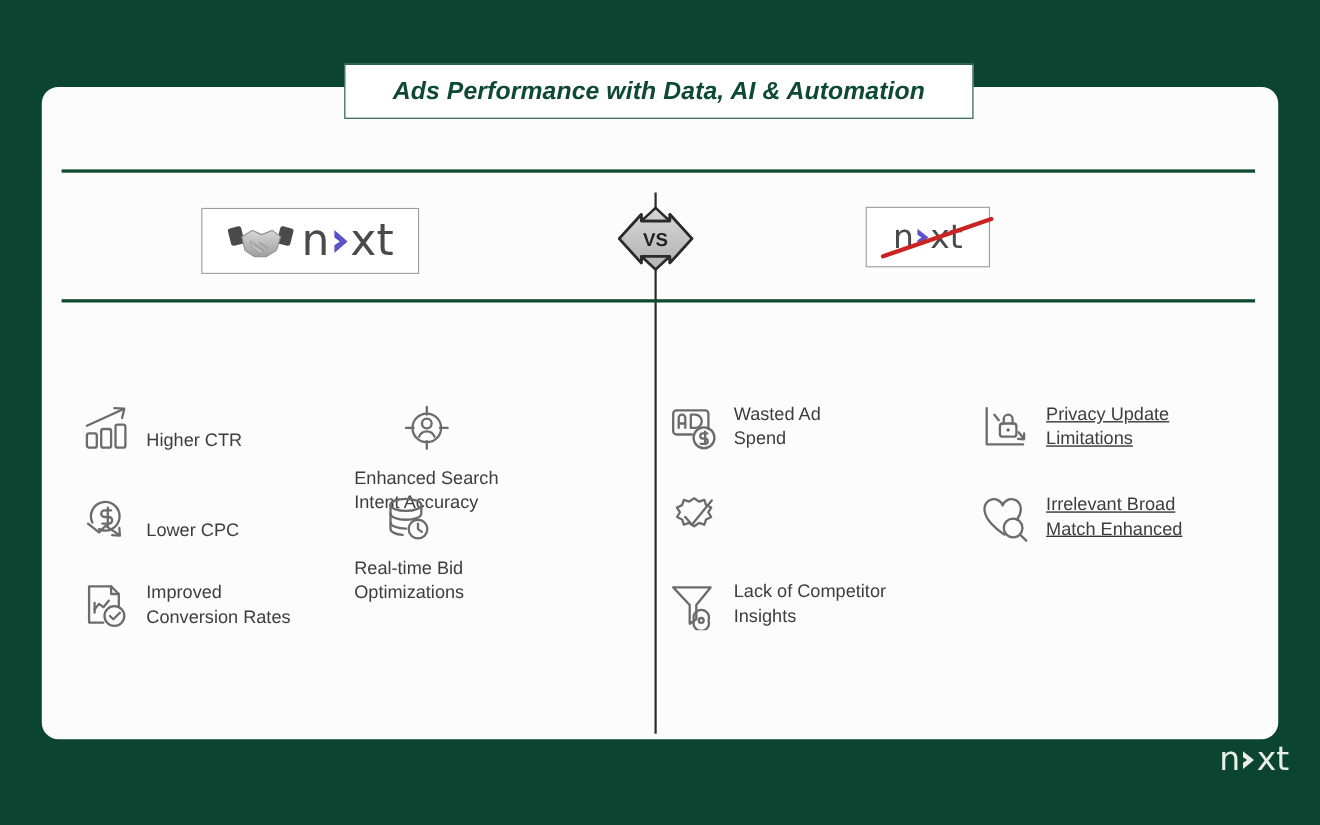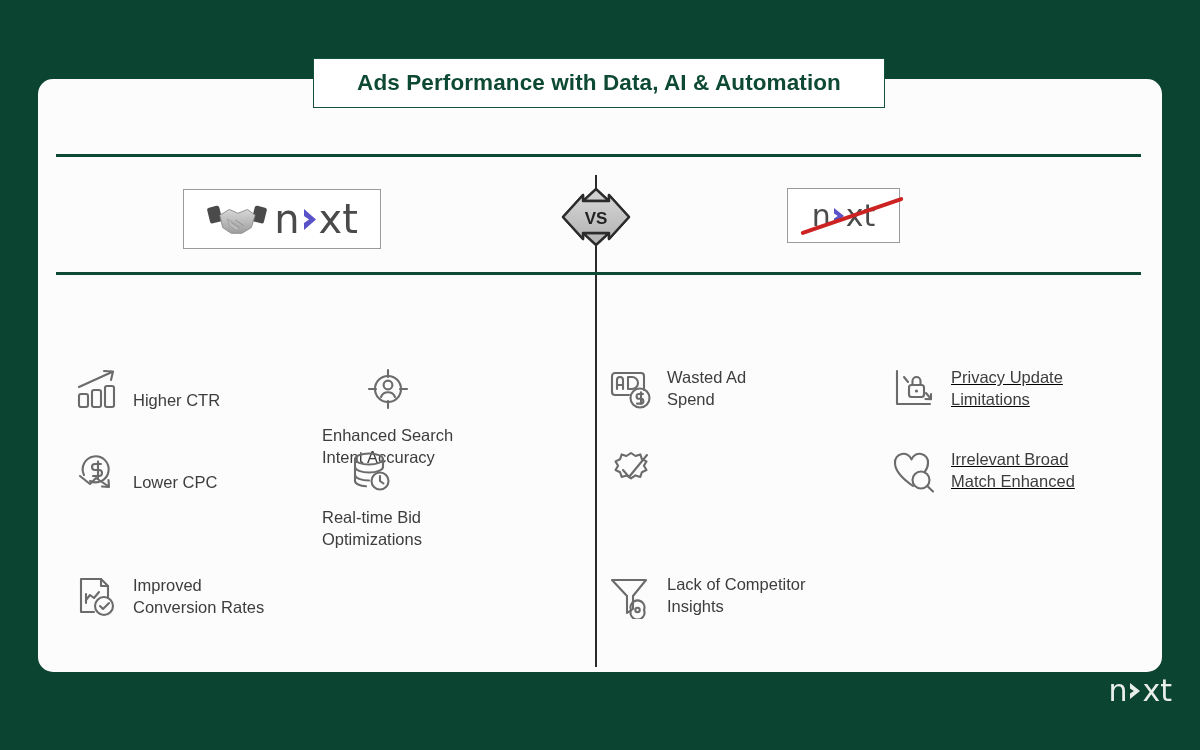--- a/index.html
+++ b/index.html
@@ -16,21 +16,21 @@
   .card{
     position:absolute;left:38px;top:79px;width:1124px;height:593px;
     background:#fcfcfc;border-radius:15px;
   }
 
   
   .title-chip{
     position:absolute;left:313px;top:58px;width:572px;height:50px;
     background:#ffffff;border:1.5px solid #14513a;
     display:flex;align-items:center;justify-content:center;
-    box-sizing:border-box;z-index:7;
+    box-sizing:border-box;z-index:7;font-style:italic;
   }
   .title-chip span{
     font-size:22.5px;font-weight:bold;color:#0e4a33;letter-spacing:.1px;
     white-space:nowrap;
   }
 
   
   .hrule{position:absolute;left:56px;width:1085px;height:3px;background:#0e4a33;z-index:4;}
   .hrule.top{top:154px;}
   .hrule.bot{top:272px;}
@@ -73,21 +73,21 @@
   }
 
   
   .c1{left:74px;align-items:flex-end;}
   .c2{left:322px;flex-direction:column;}
   .c3{left:608px;}
   .c4{left:892px;text-decoration:underline;}
 
   .r1{top:366px;}
   .r2{top:448px;}
-  .r3{top:527px;margin-top:46px;}
+  .r3{top:527px;}
 
   
   .footer-wm{
     position:absolute;right:28px;top:676px;display:flex;align-items:center;z-index:6;
   }
   .footer-wm .wm-n,.footer-wm .wm-xt{
     color:#e9eeea;font-size:30px;font-family:"DejaVu Sans",sans-serif;font-weight:400;line-height:1;
   }
   .footer-wm .chev{width:13px;height:18px;margin:0 1px;}
 </style>

